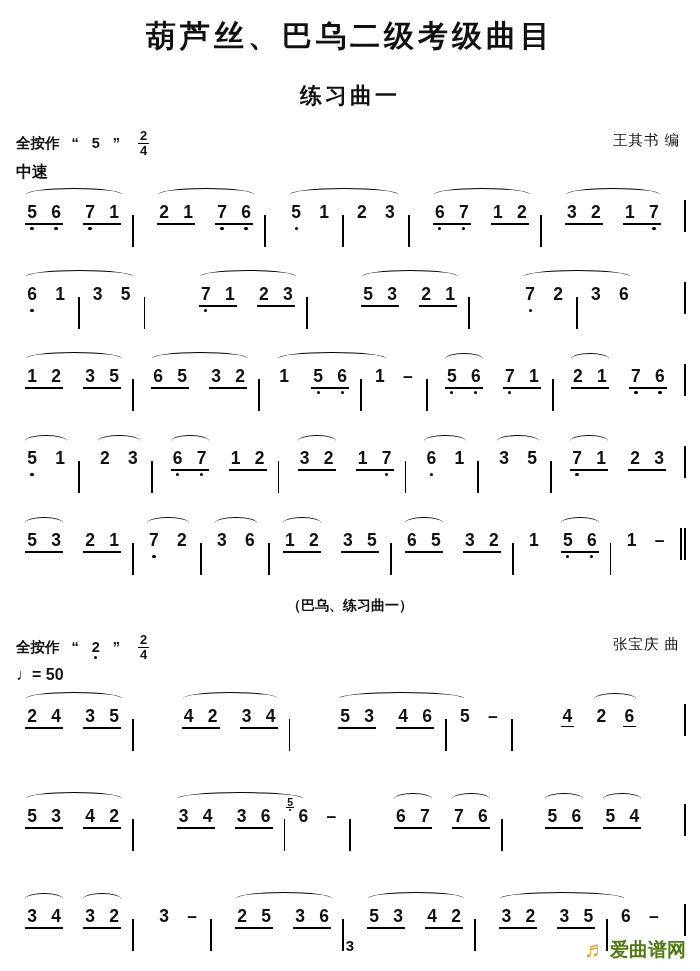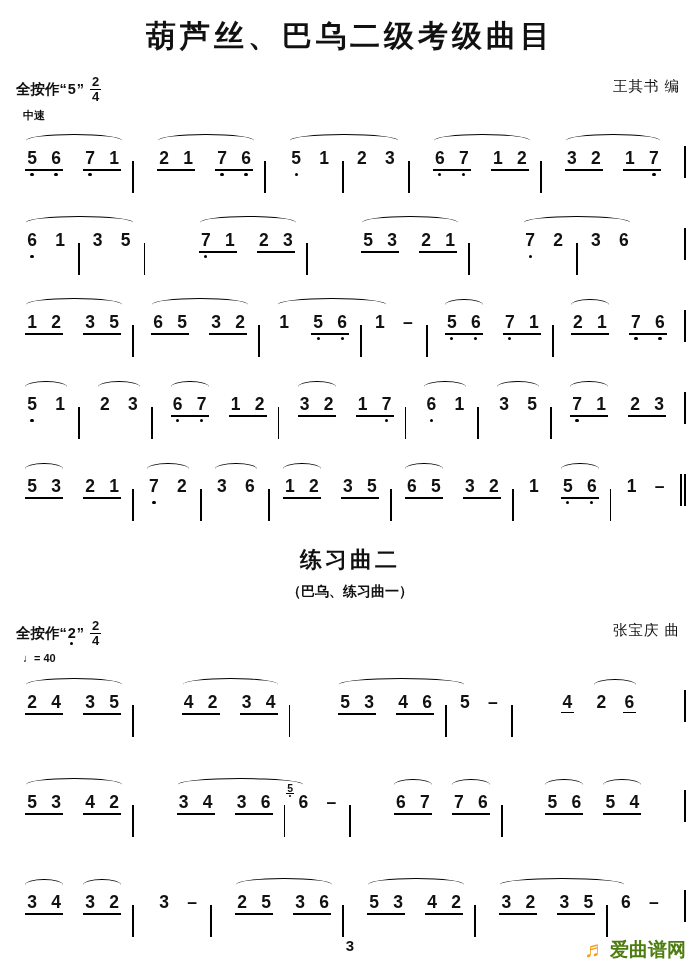--- a/index.html
+++ b/index.html
@@ -8,28 +8,28 @@
   .sheet{position:relative;width:100%;height:100%;padding:10px 14px 0;box-sizing:border-box;border-radius:23px;}
 
   
   .doc-title{text-align:center;font-size:30px;font-weight:bold;letter-spacing:4px;margin:6px 0 0;}
   .piece-title{text-align:center;font-size:22px;font-weight:bold;letter-spacing:3px;margin:24px 0 0;}
   .piece-sub{text-align:center;font-size:14px;font-weight:bold;margin:8px 0 0;}
   .piece-sub:empty{display:none;}
 
   
   .piece-head{position:relative;margin:18px 2px 6px;height:44px;}
-  .key-row{display:flex;align-items:center;gap:0;font-weight:bold;font-size:14.5px;}
+  .key-row{display:flex;align-items:center;gap:12px;font-weight:bold;font-size:14.5px;}
   .keynote{position:relative;display:inline-block;padding:0 1px;}
   .kdot{position:absolute;left:50%;margin-left:-1.5px;bottom:-4px;width:3px;height:3px;
         border-radius:50%;background:#000;}
   .frac{display:inline-flex;flex-direction:column;align-items:center;line-height:1.05;
         font-size:13px;font-weight:bold;margin-left:6px;}
   .frac .bot{border-top:1.3px solid #000;padding:0 2px;}
-  .tempo{font-weight:bold;font-size:11px;margin-top:5px;margin-left:7px;}
+  .tempo{font-weight:bold;font-size:16px;margin-top:5px;}
   .credit{position:absolute;right:4px;top:2px;font-weight:normal;font-size:14.5px;letter-spacing:1px;}
 
   
   .score{margin-top:14px;}
   .score-line{display:flex;justify-content:space-between;align-items:flex-start;margin-bottom:22px;}
   .p2 .score-line{margin-bottom:40px;}
   .phrase{position:relative;display:flex;align-items:flex-start;padding-top:15px;}
   .measure{display:flex;align-items:flex-start;gap:16px;padding:0 9px;}
   .grp{position:relative;display:flex;gap:14px;padding:0 2px;}
   .grp.beam{gap:10px;}
@@ -59,20 +59,21 @@
   .logo .icon{font-size:22px;line-height:20px;}
 </style>
 </head>
 <body>
 
 <div class="sheet">
 
   <h1 class="doc-title">葫芦丝、巴乌二级考级曲目</h1>
 
   <section>
+    <h2 class="piece-title">练习曲一</h2>
 
     <div class="piece-head">
       <div class="key-row">
         <span>全按作</span>
           <span>“</span>
           <span class="keynote"><span>5</span></span>
           <span>”</span>
         <span class="frac">
           <span>2</span>
           <span class="bot">4</span>
@@ -466,34 +467,33 @@
                 <div class="note"><div class="d">–</div></div>
               </div>
             </div>
           </div>
           <div class="bar dbl"></div>
         </div>
       </div>
   </section>
 
   <section class="p2">
-    <h2 class="piece-title">练习曲二</h2>
     <div class="piece-sub">（巴乌、练习曲一）</div>
     <div class="piece-head">
       <div class="key-row">
         <span>全按作</span>
           <span>“</span>
           <span class="keynote"><span>2</span><i class="kdot"></i></span>
           <span>”</span>
         <span class="frac">
           <span>2</span>
           <span class="bot">4</span>
         </span>
       </div>
-      <div class="tempo">♩= 40</div>
+      <div class="tempo">♩= 50</div>
       <div class="credit">张宝庆 曲</div>
     </div>
     <div class="score" id="score-1">
         <div class="score-line">
           <div class="phrase">
             <div class="slur phrase-slur"></div>
             <div class="measure">
               <div class="grp beam">
                 <div class="note"><div class="d">2</div></div>
                 <div class="note"><div class="d">4</div></div>

